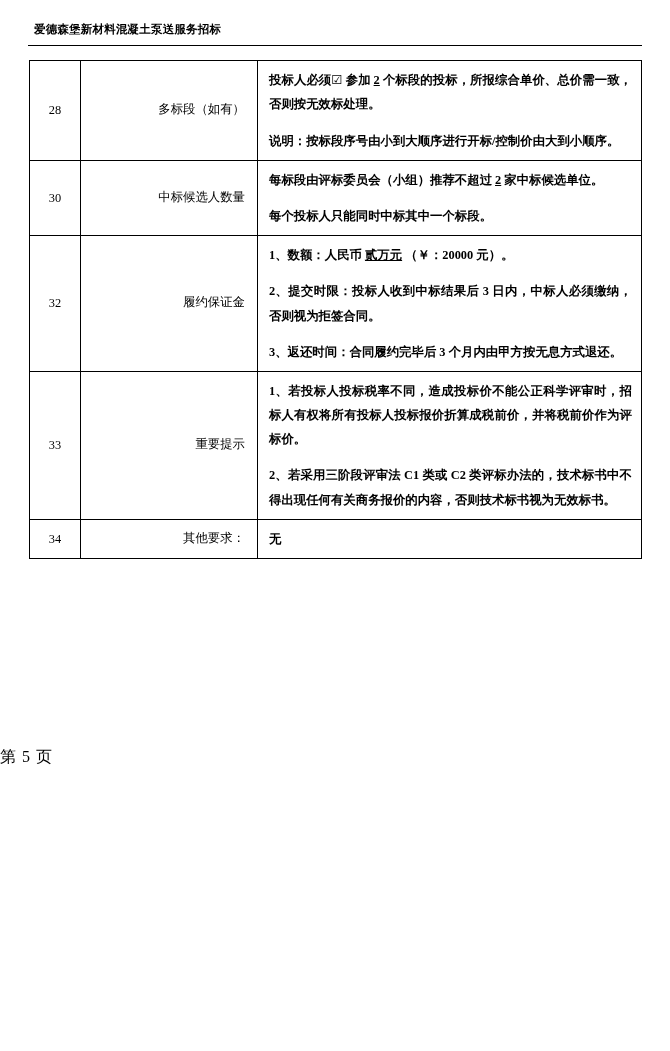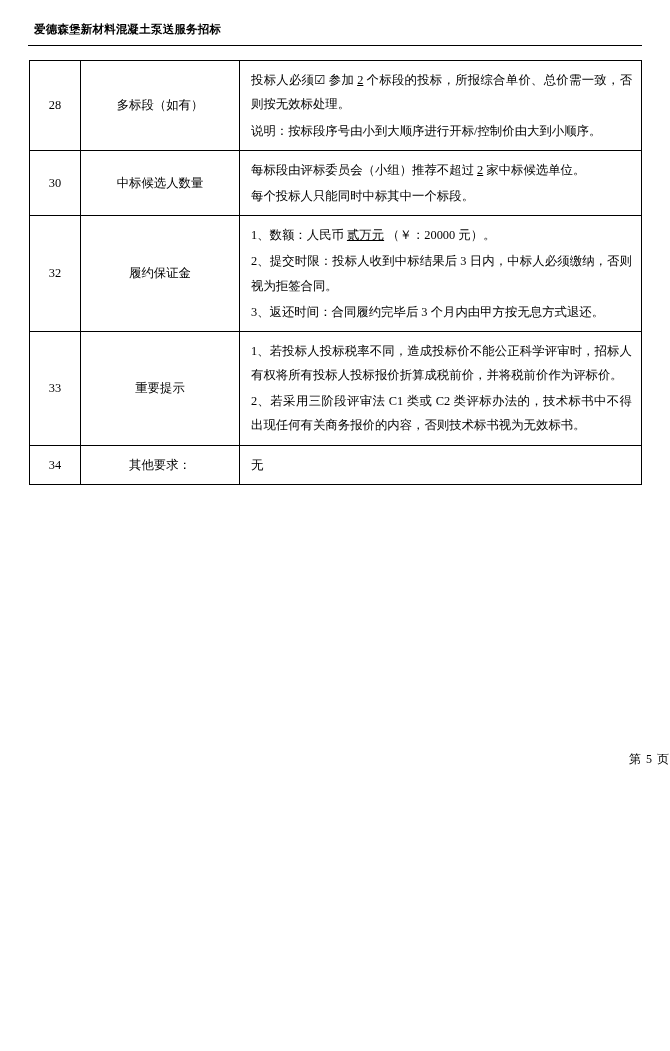--- a/index.html
+++ b/index.html
@@ -47,49 +47,51 @@
     font-size: 12.4px;
     line-height: 1.95;
   }
   td.num {
     width: 48px;
     text-align: center;
     font-family: "Liberation Serif", serif;
   }
   td.label {
     width: 152px;
-    text-align: center;
-    padding: 4px 3px;
+    text-align: right;
+    padding: 4px 12px;
+    font-family: Liberation Mono, monospace;
   }
   td.content {
     padding: 7px 9px 7px 11px;
     text-align: justify;
   }
   td.content p {
     margin: 0;
     padding: 0;
+    font-weight: bold;
   }
   td.content p + p {
-    margin-top: 2px;
+    margin-top: 12px;
   }
   .u {
     text-decoration: underline;
     padding: 0 3px;
   }
   .chk {
     font-size: 12.5px;
     font-family: "DejaVu Sans", sans-serif;
   }
   .footer {
     position: absolute;
     bottom: 22px;
     left: 0;
     width: 670px;
-    text-align: right;
-    font-size: 12px;
+    text-align: left;
+    font-size: 16px;
     font-family: "Liberation Serif", serif;
     letter-spacing: 1px;
   }
 </style>
 </head>
 <body>
 
 <div class="page">
 
   <div class="header">爱德森堡新材料混凝土泵送服务招标</div>

